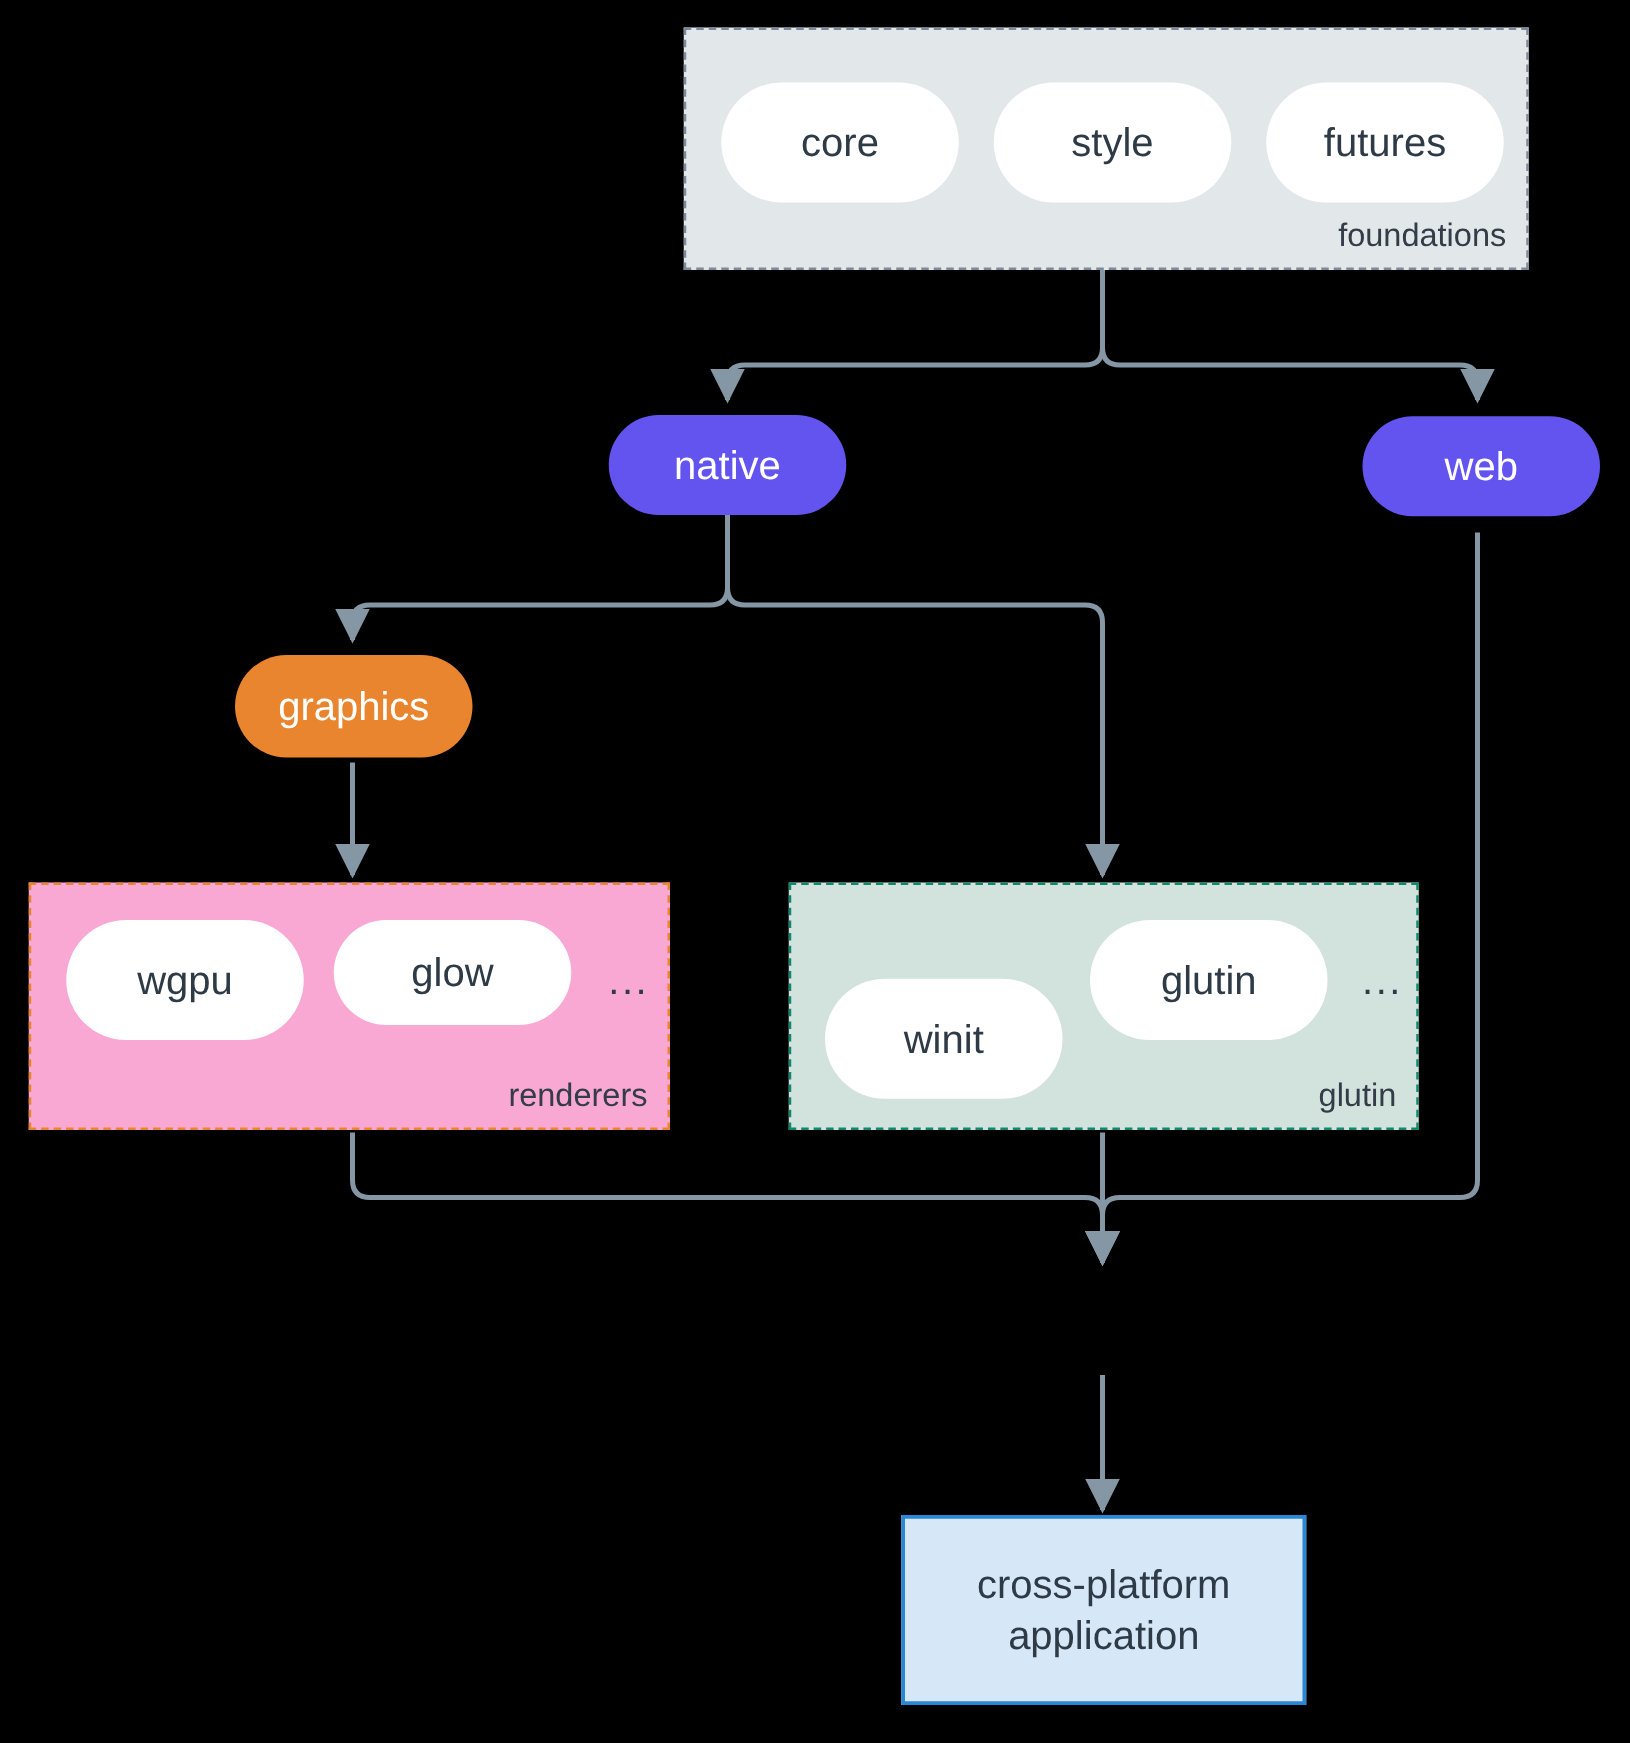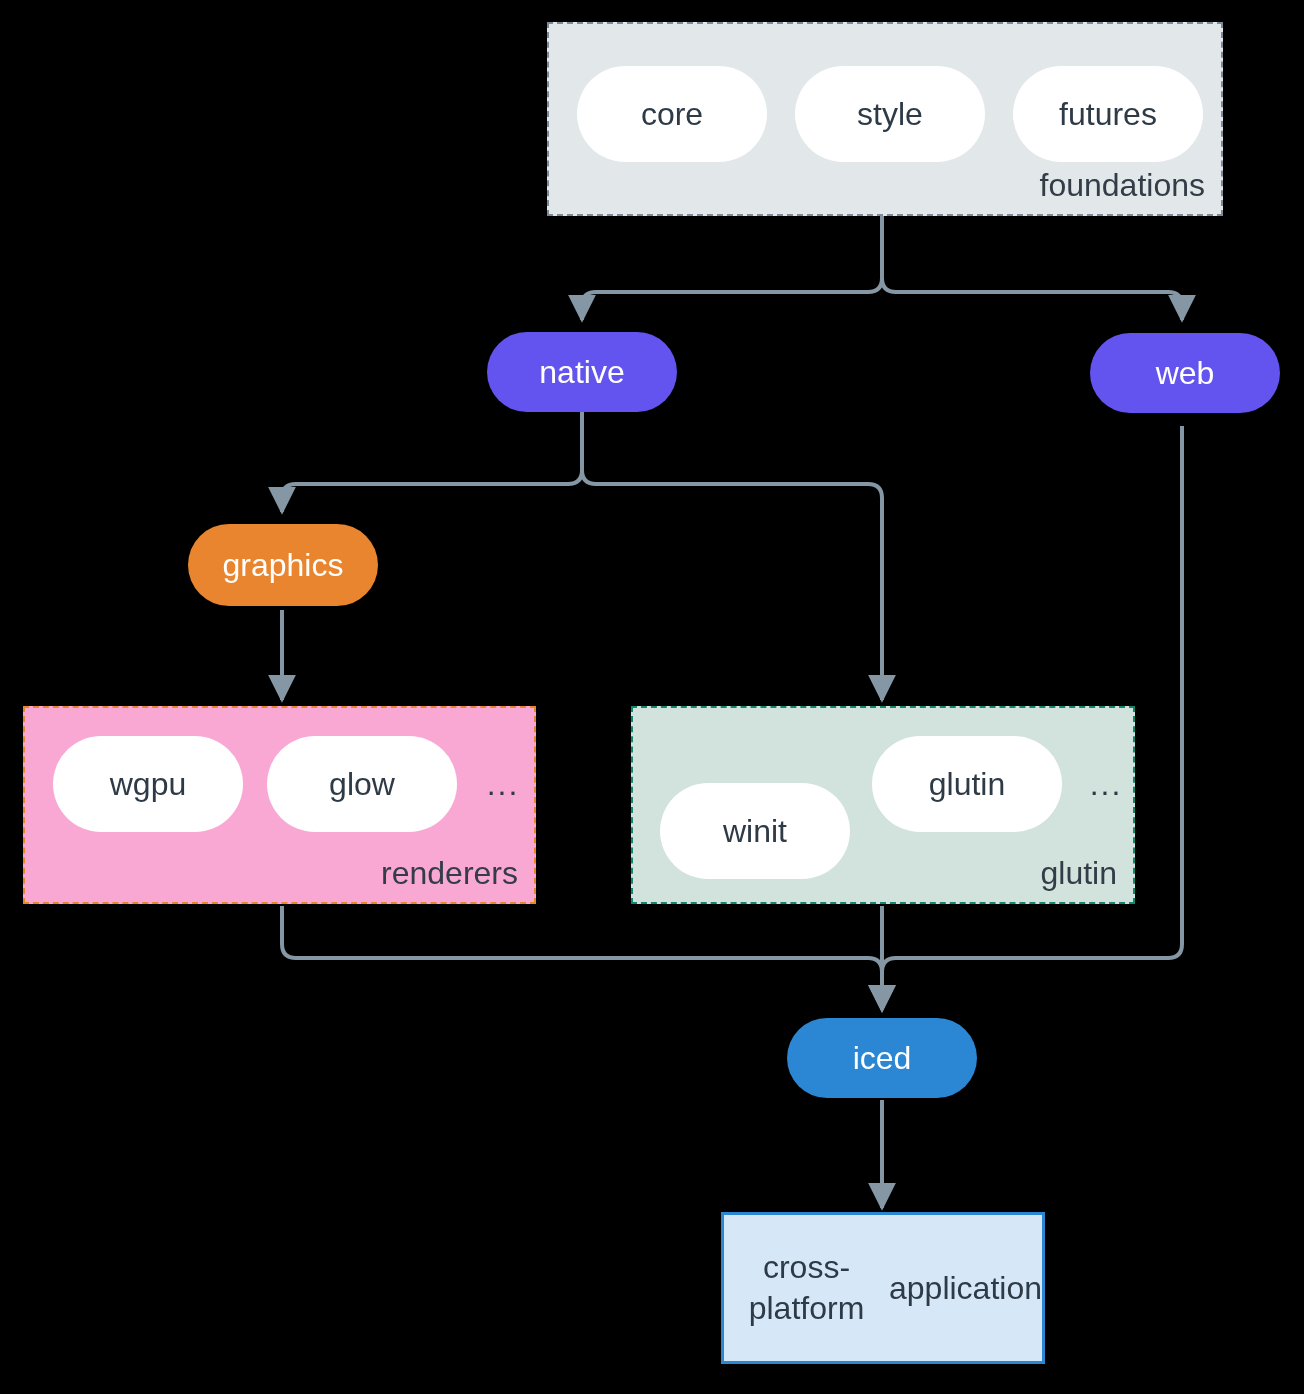--- a/index.html
+++ b/index.html
@@ -36,21 +36,21 @@
   .cluster {
     position: absolute;
     box-sizing: border-box;
     border-style: dashed;
     border-width: 2px;
   }
   .cluster-label {
     position: absolute;
     right: 16px;
     bottom: 10px;
-    font-size: 32px;
+    font-size: 26px;
     color: #333c47;
     white-space: nowrap;
   }
   .cluster-items {
     position: absolute;
     left: 0;
     top: 0;
     display: flex;
     gap: 0px;
   }
@@ -188,43 +188,40 @@
 
   <div class="node pill node-graphics" style="left:188px; top:524px; width:190px; height:82px;">
     <span>graphics</span>
   </div>
 
   <div class="cluster cluster-renderers" style="left:23px; top:706px; width:513px; height:198px;">
     <div class="cluster-items" style="left:28px; top:28px; gap:24px;">
       <div class="pill-white" style="width:190px; height:96px;">
         <span>wgpu</span>
       </div>
-      <div class="pill-white" style="width:190px; height:96px;">
+      <div class="pill-white" style="width:190px; height:84px;">
         <span>glow</span>
       </div>
       <div class="ellipsis" style="width:44px; height:96px;">...</div>
     </div>
     <div class="cluster-label">renderers</div>
   </div>
 
   <div class="cluster cluster-shells" style="left:631px; top:706px; width:504px; height:198px;">
     <div class="cluster-items" style="left:27px; top:28px; gap:22px;">
       <div class="pill-white" style="width:190px; height:96px;margin-top:47px;">
         <span>winit</span>
       </div>
       <div class="pill-white" style="width:190px; height:96px;">
         <span>glutin</span>
       </div>
       <div class="ellipsis" style="width:44px; height:96px;">...</div>
     </div>
     <div class="cluster-label">glutin</div>
   </div>
 
-  <div class="node pill node-iced" style="left:787px; top:1018px; width:190px; height:80px;">
-    <span>iced</span>
-  </div>
-
-  <div class="node rect-app" style="left:721px; top:1212px; width:324px; height:152px; flex-direction:row;">
+
+  <div class="node rect-app" style="left:721px; top:1212px; width:324px; height:152px; flex-direction:column;">
     <span>cross-platform</span>
     <span>application</span>
   </div>
 
 </div>
 
 </body></html>

